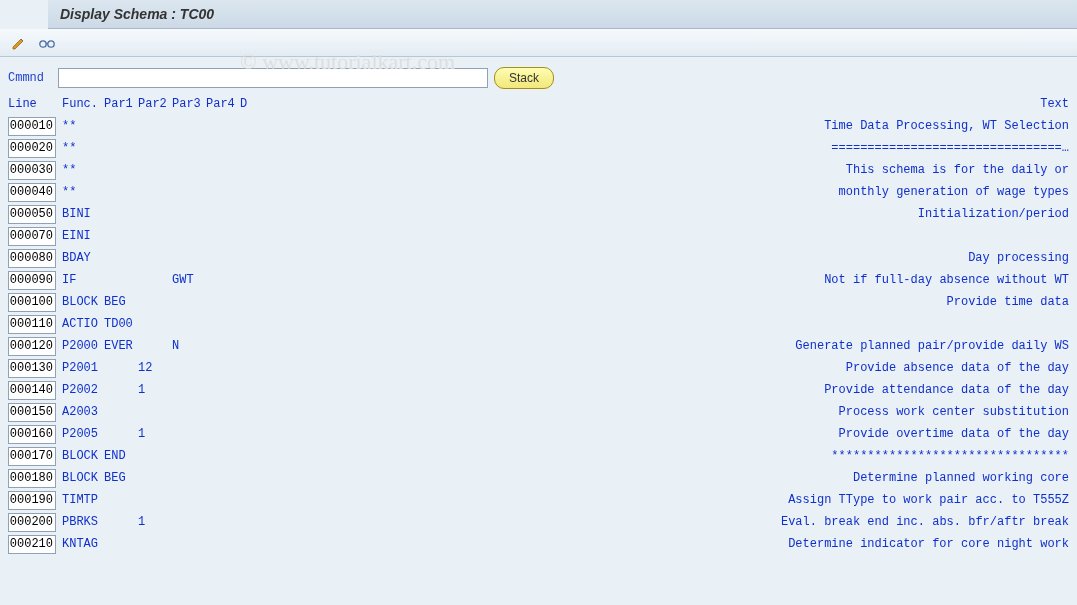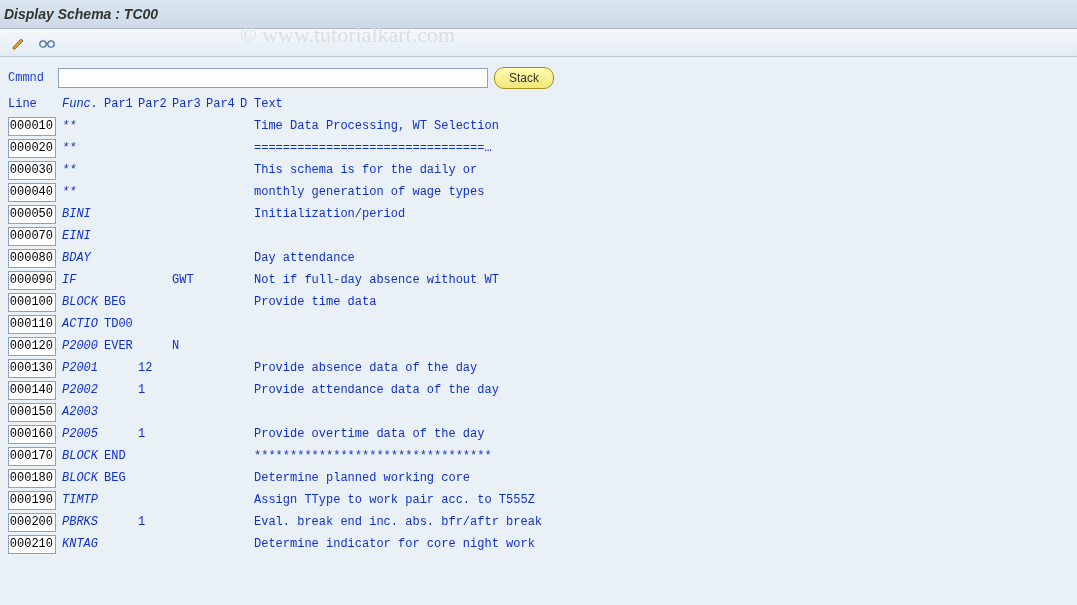--- a/index.html
+++ b/index.html
@@ -6,46 +6,47 @@
     html, body { width: 1077px; height: 605px; overflow: hidden; }
     body {
       font-family: Arial, sans-serif;
       font-size: 12px;
       background: #e9f0f6;
       color: #000;
     }
     .title-bar {
       background: linear-gradient(#dbe6ef, #cdd9e6);
       border-bottom: 1px solid #a9b7c6;
-      padding: 6px 4px;
+      padding: 6px 12px;
       font-style: italic;
       font-weight: bold;
       font-size: 14px;
       color: #333;
+      margin-left: 48px;
     }
     .toolbar {
       background: linear-gradient(#f5f9fc, #e3ecf3);
       border-bottom: 1px solid #b8c6d4;
       padding: 4px 8px;
       height: 28px;
       display: flex;
       align-items: center;
       gap: 6px;
     }
     .toolbar .icon-btn {
       width: 22px;
       height: 20px;
       display: flex;
       align-items: center;
       justify-content: center;
       cursor: pointer;
     }
     .watermark {
       position: absolute;
-      top: 22px;
+      top: 49px;
       left: 240px;
       font-size: 22px;
       color: #dedede;
       pointer-events: none;
       font-family: Georgia, serif;
     }
     .content {
       padding: 10px 8px 0 8px;
     }
     .cmd-row {
@@ -81,27 +82,27 @@
     .header-row, .data-row {
       display: flex;
       align-items: center;
       font-family: "Courier New", monospace;
       font-size: 12px;
       color: #1030cc;
       height: 22px;
     }
     .header-row { margin-bottom: 2px; height: 18px; }
     .col-line   { width: 54px; }
-    .col-func   { width: 42px; font-style: italic; }
+    .col-func   { width: 42px; }
     .col-par1   { width: 34px; }
     .col-par2   { width: 34px; }
     .col-par3   { width: 34px; }
     .col-par4   { width: 34px; }
     .col-d      { width: 14px; }
-    .col-text   { flex: 1; }
+    .col-text   { flex: 1; text-align: right; }
     .line-input {
       width: 48px;
       height: 19px;
       border: 1px solid #8ea1b5;
       background: #fff;
       font-family: "Courier New", monospace;
       font-size: 12px;
       text-align: right;
       padding-right: 2px;
       color: #000;
@@ -224,21 +225,21 @@
       <div class="data-row">
         <span class="col-line">
           <input class="line-input" value="000080" style="">
         </span>
         <span class="col-func">BDAY</span>
         <span class="col-par1"></span>
         <span class="col-par2"></span>
         <span class="col-par3"></span>
         <span class="col-par4"></span>
         <span class="col-d"></span>
-        <span class="col-text">Day attendance</span>
+        <span class="col-text">Day processing</span>
       </div>
       <div class="data-row">
         <span class="col-line">
           <input class="line-input" value="000090" style="">
         </span>
         <span class="col-func">IF</span>
         <span class="col-par1"></span>
         <span class="col-par2"></span>
         <span class="col-par3">GWT</span>
         <span class="col-par4"></span>
@@ -271,20 +272,21 @@
       <div class="data-row">
         <span class="col-line">
           <input class="line-input" value="000120" style="">
         </span>
         <span class="col-func">P2000</span>
         <span class="col-par1">EVER</span>
         <span class="col-par2"></span>
         <span class="col-par3">N</span>
         <span class="col-par4"></span>
         <span class="col-d"></span>
+        <span class="col-text">Generate planned pair/provide daily WS</span>
       </div>
       <div class="data-row">
         <span class="col-line">
           <input class="line-input" value="000130" style="">
         </span>
         <span class="col-func">P2001</span>
         <span class="col-par1"></span>
         <span class="col-par2">12</span>
         <span class="col-par3"></span>
         <span class="col-par4"></span>
@@ -306,20 +308,21 @@
       <div class="data-row">
         <span class="col-line">
           <input class="line-input" value="000150" style="">
         </span>
         <span class="col-func">A2003</span>
         <span class="col-par1"></span>
         <span class="col-par2"></span>
         <span class="col-par3"></span>
         <span class="col-par4"></span>
         <span class="col-d"></span>
+        <span class="col-text">Process work center substitution</span>
       </div>
       <div class="data-row">
         <span class="col-line">
           <input class="line-input" value="000160" style="">
         </span>
         <span class="col-func">P2005</span>
         <span class="col-par1"></span>
         <span class="col-par2">1</span>
         <span class="col-par3"></span>
         <span class="col-par4"></span>

